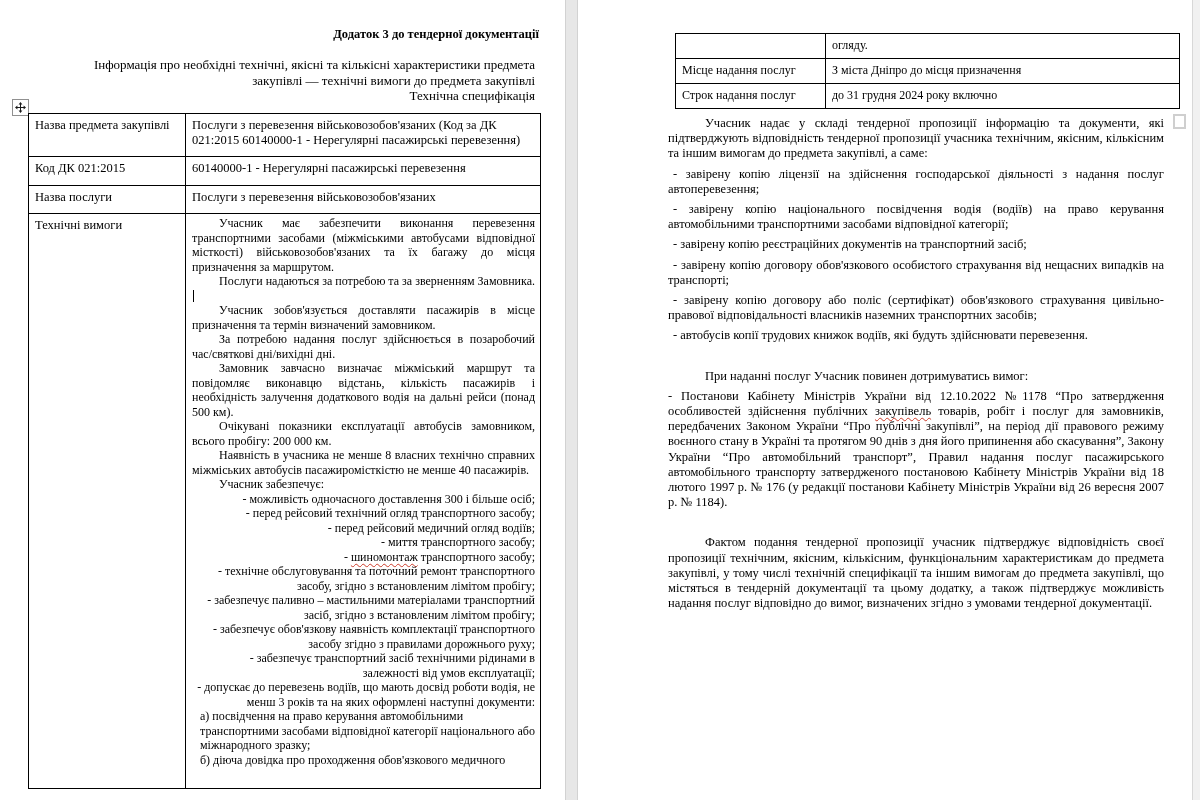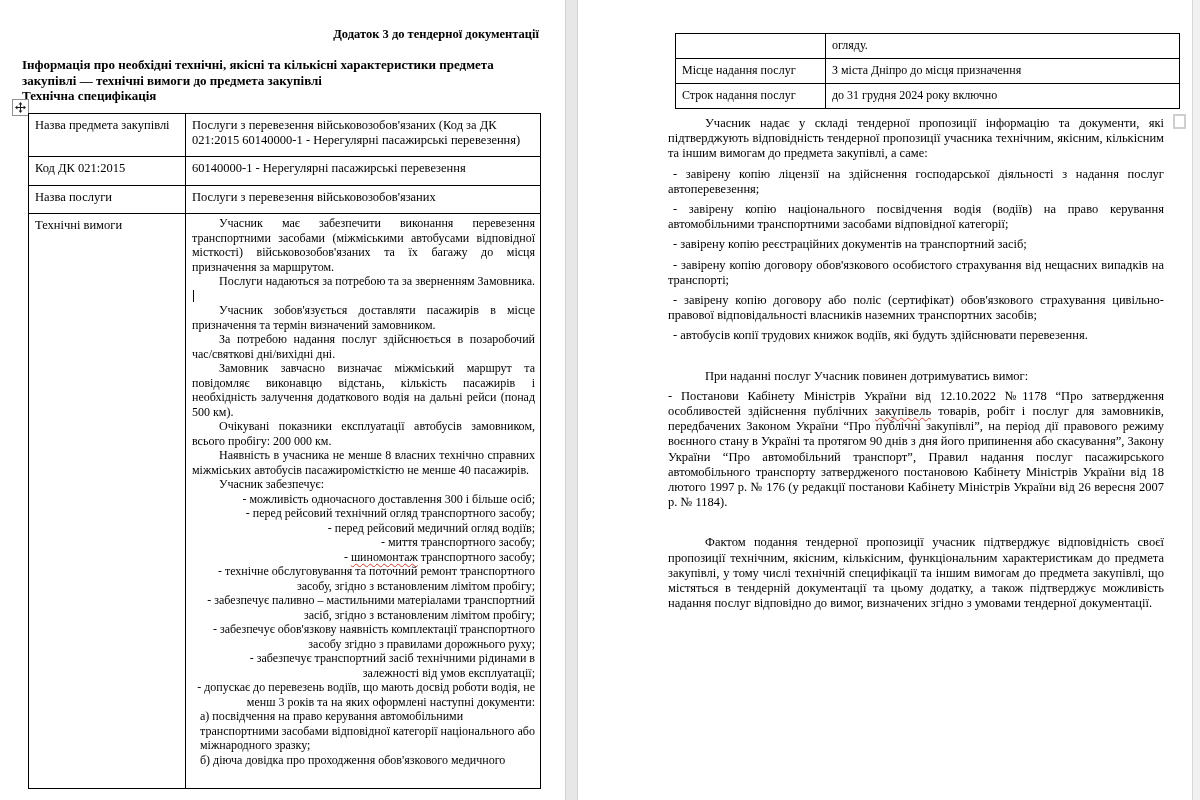--- a/index.html
+++ b/index.html
@@ -13,22 +13,22 @@
   .page{position:absolute;top:0;height:800px;background:#fff;}
   #page-left{left:0;width:565px;}
   #page-gap{position:absolute;top:0;left:565px;width:13px;height:800px;
     background:#e7e7e7;border-left:1px solid #d2d2d2;border-right:1px solid #d2d2d2;box-sizing:border-box;}
   #page-right{left:578px;width:614px;}
   #edge-strip{position:absolute;top:0;left:1192px;width:8px;height:800px;
     background:#f1f1f1;border-left:1px solid #d8d8d8;box-sizing:border-box;}
 
   
   .annex{position:absolute;top:27px;right:26px;font-weight:bold;font-size:12.5px;white-space:nowrap;}
-  .doc-title{position:absolute;top:57px;left:22px;width:527px;text-align:left;
-    font-weight:bold;font-size:13px;line-height:15.5px;}
+  .doc-title{position:absolute;top:57px;left:8px;width:527px;text-align:right;
+    font-weight:normal;font-size:13px;line-height:15.5px;}
   .move-handle{position:absolute;top:99px;left:12px;width:15px;height:15px;
     background:#fff;border:1px solid #909090;display:flex;align-items:center;justify-content:center;}
   .move-handle svg{display:block;}
 
   table.doc-table{border-collapse:collapse;table-layout:fixed;}
   table.doc-table td{border:1px solid #000;vertical-align:top;overflow:hidden;}
 
   #spec-table{position:absolute;top:113px;left:28px;width:513px;font-size:12.5px;line-height:15px;}
   #spec-table col.c1{width:157px;}
   #spec-table td{padding:4px 6px 2px 6px;}

